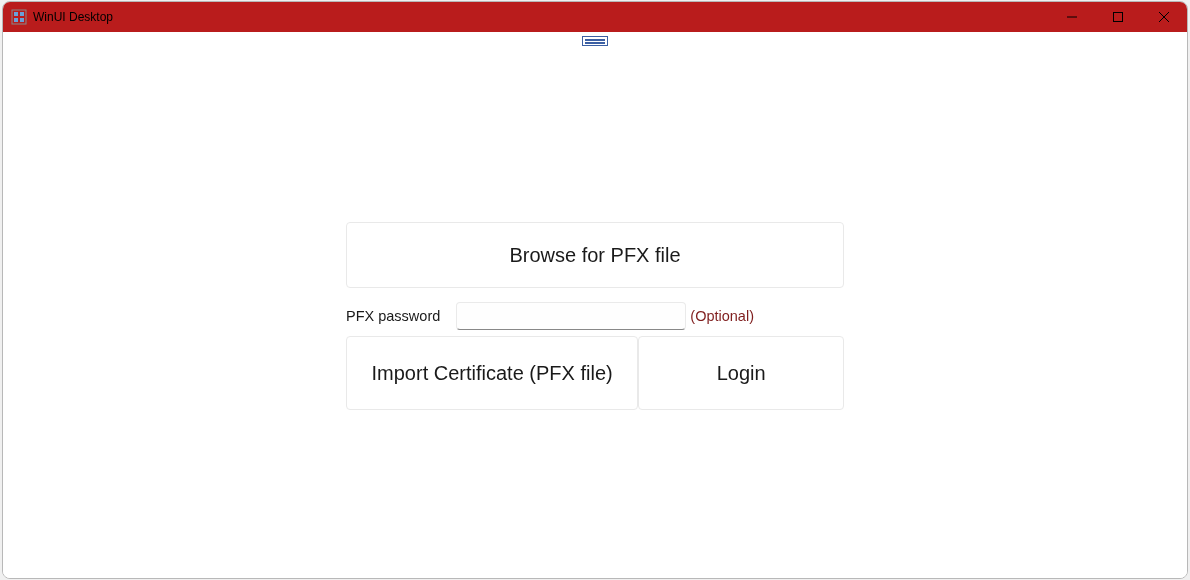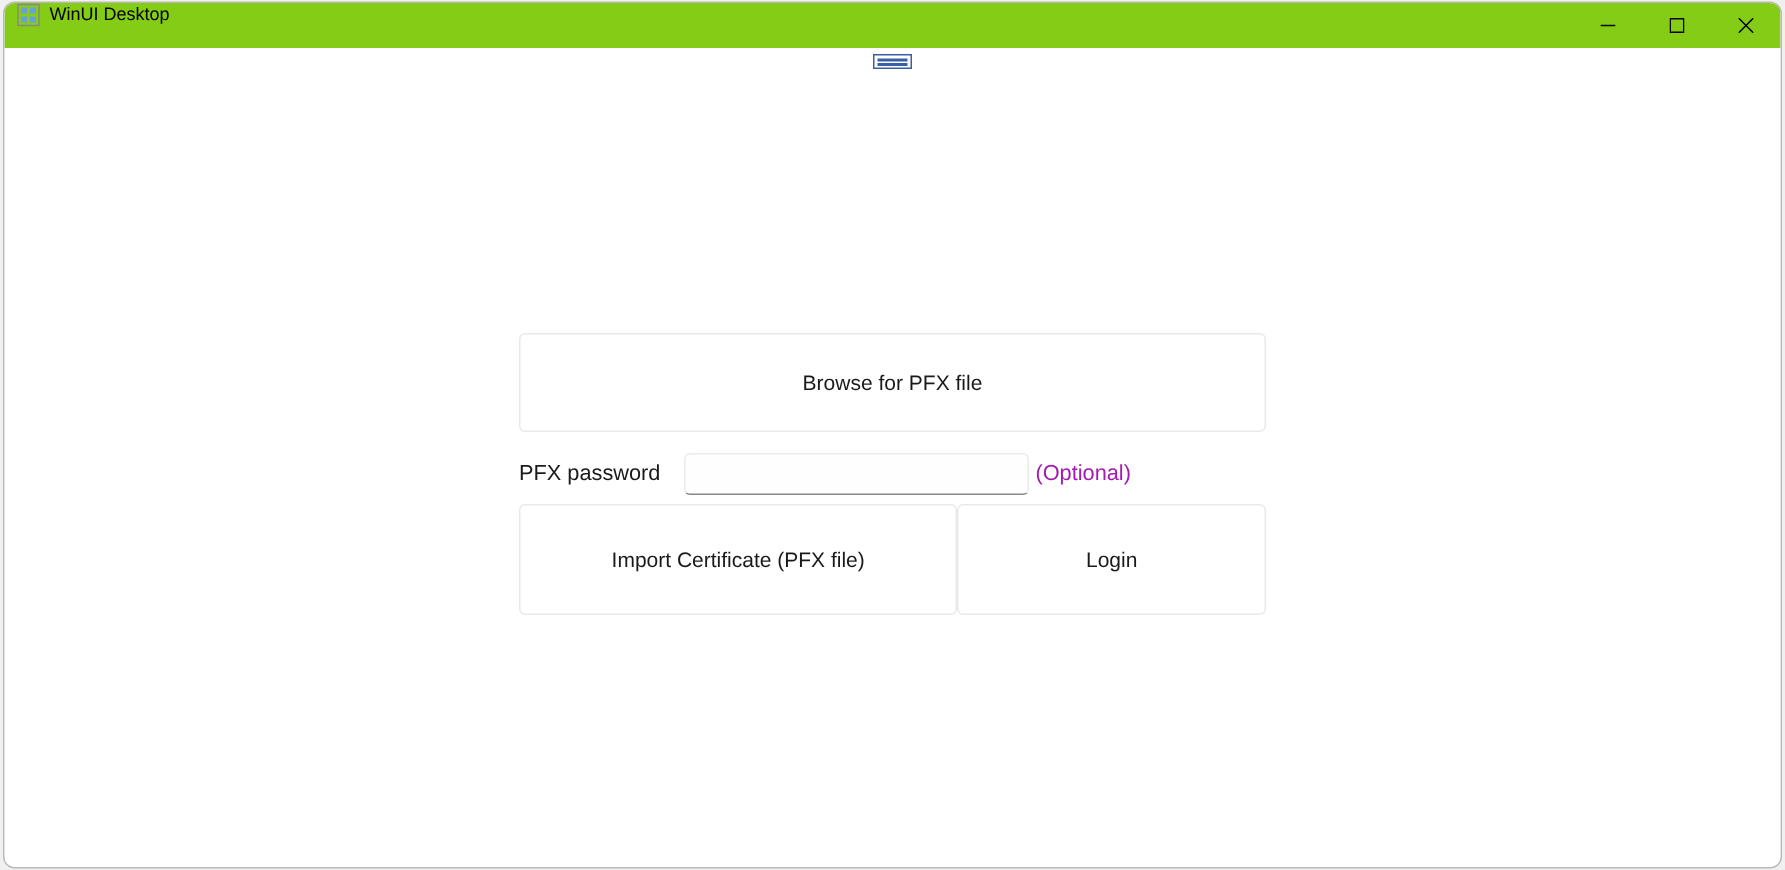--- a/index.html
+++ b/index.html
@@ -24,22 +24,23 @@
       border: 1px solid #b8b8b8;
       border-radius: 8px;
       display: flex;
       flex-direction: column;
       overflow: hidden;
     }
     
     .titlebar {
       height: 30px;
       display: flex;
+      align-items: center;
       padding-left: 8px;
-      background: #84cc16;
+      background: #b91c1c;
     }
     
     .app-icon {
       width: 16px;
       height: 16px;
       display: flex;
       align-items: center;
       justify-content: center;
       margin-right: 6px;
     }
@@ -105,21 +106,21 @@
       top: 190px;
       left: 50%;
       transform: translateX(-50%);
       width: 498px;
     }
     
     .btn {
       border: 1px solid #e9e9e9;
       background: #ffffff;
       border-radius: 4px;
-      font-size: 14px;
+      font-size: 20px;
       color: #1a1a1a;
       cursor: default;
       font-family: inherit;
       display: flex;
       align-items: center;
       justify-content: center;
     }
     
     .browse-btn {
       width: 498px;
@@ -147,21 +148,21 @@
       border-radius: 4px;
       background: #fefefe;
       padding: 0 8px;
       font-family: inherit;
       font-size: 14px;
       outline: none;
     }
     
     .optional-label {
       font-size: 14.5px;
-      color: #a21caf;
+      color: #7f1d1d;
       margin-left: -12px;
     }
     
     .button-row {
       display: flex;
       margin-top: 6px;
       gap: 0;
     }
     
     .import-btn {

